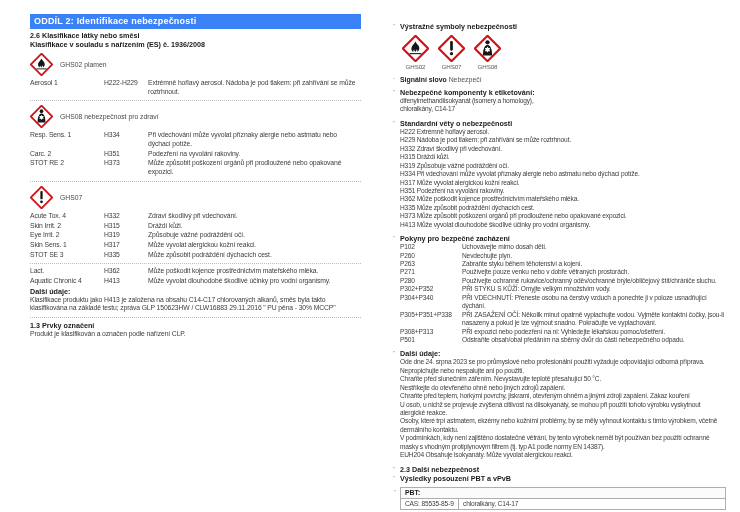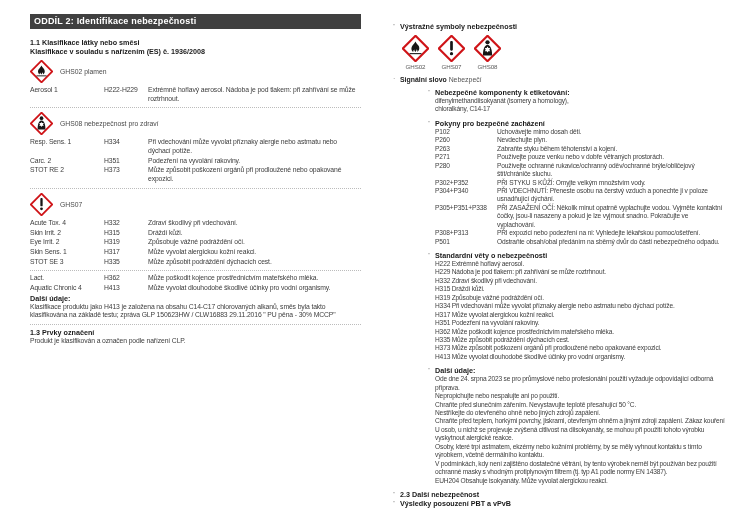--- a/index.html
+++ b/index.html
@@ -3,22 +3,22 @@
 <meta charset="utf-8">
 <style>
   html,body{margin:0;padding:0;}
   body{
     width:740px;height:512px;background:#ffffff;position:relative;overflow:hidden;
     font-family:"Liberation Sans", sans-serif;color:#3d3d3d;
   }
   .col-left{position:absolute;left:30px;top:14px;width:331px;}
   .col-right{position:absolute;left:400px;top:22px;width:326px;}
 
-  .sec-bar{background:#404040;color:#ffffff;font-weight:bold;font-size:9px;
-    padding:2px 4px 3px 4px;letter-spacing:.2px;margin-bottom:9px;}
+  .sec-bar{background:#3b82f6;color:#ffffff;font-weight:bold;font-size:9px;
+    padding:2px 4px 3px 4px;letter-spacing:.2px;margin-bottom:2px;}
 
   .b{font-weight:bold;color:#1a1a1a;}
   .t-head{font-size:7.2px;font-weight:bold;color:#1a1a1a;line-height:1.25;}
   .txt{font-size:6.8px;line-height:1.28;letter-spacing:-0.1px;word-spacing:-0.2px;}
   .col-right .txt{font-size:6.6px;letter-spacing:-0.15px;}
 
   .dotline{border-top:1px dotted #bcbcbc;height:0;margin:4px 0 3px 0;}
 
   .pict-row{display:flex;align-items:center;gap:7px;margin:4px 0 3px 0;}
   .pict{width:23px;height:23px;flex:0 0 auto;}
@@ -34,39 +34,39 @@
   .marked::before{content:"\00B7";position:absolute;left:-7px;top:-1px;color:#9a9a9a;font-size:7px;}
 
   .ghs-strip{display:flex;gap:5px;margin:4px 0 2px 0;}
   .ghs-item{width:31px;text-align:center;}
   .ghs-item .pict{width:27px;height:27px;margin:0 auto;display:block;}
   .ghs-item-label{font-size:6.2px;color:#5a5a5a;margin-top:1px;letter-spacing:-0.1px;}
 
   .sig-line{font-size:6.9px;margin:6px 0 5px 0;}
   .sig-line .val{color:#555;}
 
-  .r-block{margin-bottom:5px;margin-left:35px;}
+  .r-block{margin-bottom:5px;}
   .p-row{display:grid;grid-template-columns:62px 1fr;font-size:6.6px;
     line-height:1.28;letter-spacing:-0.15px;}
 
   .tbl{border:1px solid #aeaeae;margin-bottom:4px;background:#fff;}
   .tbl-h{font-weight:bold;color:#1a1a1a;font-size:6.9px;padding:1px 4px 2px 4px;
     border-bottom:1px solid #aeaeae;background:#fbfbfb;}
   .tbl-b{display:grid;grid-template-columns:58px 1fr;font-size:6.6px;letter-spacing:-0.15px;}
   .tbl-b .c1{border-right:1px solid #aeaeae;padding:1px 3px 2px 4px;white-space:nowrap;}
   .tbl-b .c2{padding:1px 4px 2px 4px;} .gap4{height:4px;}
 </style>
 </head>
 <body>
 
 <div class="col-left">
 
   <div class="sec-bar">ODDÍL 2: Identifikace nebezpečnosti</div>
 
-  <div class="t-head">1.1 Klasifikace látky nebo směsi</div>
+  <div class="t-head">2.6 Klasifikace látky nebo směsi</div>
   <div class="t-head">Klasifikace v souladu s nařízením (ES) č. 1936/2008</div>
 
   <div class="pict-row">
     <svg class="pict" viewBox="0 0 100 100">
       <polygon points="50,3 97,50 50,97 3,50" fill="#fff" stroke="#cf1418" stroke-width="8"></polygon>
       <path d="M50 24c3 9 10 12 13 19 3 8 0 17-7 20 2-4 1-8-2-10 1 5-3 7-5 10-2-3-4-5-3-9-3 2-5 6-4 9-6-3-9-11-6-19 3-8 10-11 14-20z" fill="#161616"></path>
       <rect x="28" y="67" width="44" height="4" fill="#161616"></rect>
     </svg>
     <span class="pict-label">GHS02 plamen</span>
   </div>
@@ -198,83 +198,83 @@
 
   <div class="sig-line marked">
     <span class="b">Signální slovo</span>
     <span class="val">Nebezpečí</span>
   </div>
 
   <div class="r-block">
     <div class="t-head marked">Nebezpečné komponenty k etiketování:</div>
     <div class="txt">difenylmethandiisokyanát (isomery a homology),</div>
     <div class="txt">chloralkány, C14-17</div>
-  </div>
-
-  <div class="r-block">
-    <div class="t-head marked">Pokyny pro bezpečné zacházení</div>
-    <div class="p-row">
-      <span>P102</span>
-      <span>Uchovávejte mimo dosah dětí.</span>
-    </div>
-    <div class="p-row">
-      <span>P260</span>
-      <span>Nevdechujte plyn.</span>
-    </div>
-    <div class="p-row">
-      <span>P263</span>
-      <span>Zabraňte styku během těhotenství a kojení.</span>
-    </div>
-    <div class="p-row">
-      <span>P271</span>
-      <span>Používejte pouze venku nebo v dobře větraných prostorách.</span>
-    </div>
-    <div class="p-row">
-      <span>P280</span>
-      <span>Používejte ochranné rukavice/ochranný oděv/ochranné brýle/obličejový štít/chrániče sluchu.</span>
-    </div>
-    <div class="p-row">
-      <span>P302+P352</span>
-      <span>PŘI STYKU S KŮŽÍ: Omyjte velkým množstvím vody.</span>
-    </div>
-    <div class="p-row">
-      <span>P304+P340</span>
-      <span>PŘI VDECHNUTÍ: Přeneste osobu na čerstvý vzduch a ponechte ji v poloze usnadňující dýchání.</span>
-    </div>
-    <div class="p-row">
-      <span>P305+P351+P338</span>
-      <span>PŘI ZASAŽENÍ OČÍ: Několik minut opatrně vyplachujte vodou. Vyjměte kontaktní čočky, jsou-li nasazeny a pokud je lze vyjmout snadno. Pokračujte ve vyplachování.</span>
-    </div>
-    <div class="p-row">
-      <span>P308+P313</span>
-      <span>PŘI expozici nebo podezření na ni: Vyhledejte lékařskou pomoc/ošetření.</span>
-    </div>
-    <div class="p-row">
-      <span>P501</span>
-      <span>Odstraňte obsah/obal předáním na sběrný dvůr do části nebezpečného odpadu.</span>
-    </div>
   </div>
 
   <div class="r-block">
     <div class="t-head marked">Standardní věty o nebezpečnosti</div>
     <div class="txt">H222 Extrémně hořlavý aerosol.</div>
     <div class="txt">H229 Nádoba je pod tlakem: při zahřívání se může roztrhnout.</div>
     <div class="txt">H332 Zdraví škodlivý při vdechování.</div>
     <div class="txt">H315 Dráždí kůži.</div>
     <div class="txt">H319 Způsobuje vážné podráždění očí.</div>
     <div class="txt">H334 Při vdechování může vyvolat příznaky alergie nebo astmatu nebo dýchací potíže.</div>
     <div class="txt">H317 Může vyvolat alergickou kožní reakci.</div>
     <div class="txt">H351 Podezření na vyvolání rakoviny.</div>
     <div class="txt">H362 Může poškodit kojence prostřednictvím mateřského mléka.</div>
     <div class="txt">H335 Může způsobit podráždění dýchacích cest.</div>
     <div class="txt">H373 Může způsobit poškození orgánů při prodloužené nebo opakované expozici.</div>
     <div class="txt">H413 Může vyvolat dlouhodobé škodlivé účinky pro vodní organismy.</div>
   </div>
 
   <div class="r-block">
+    <div class="t-head marked">Pokyny pro bezpečné zacházení</div>
+    <div class="p-row">
+      <span>P102</span>
+      <span>Uchovávejte mimo dosah dětí.</span>
+    </div>
+    <div class="p-row">
+      <span>P260</span>
+      <span>Nevdechujte plyn.</span>
+    </div>
+    <div class="p-row">
+      <span>P263</span>
+      <span>Zabraňte styku během těhotenství a kojení.</span>
+    </div>
+    <div class="p-row">
+      <span>P271</span>
+      <span>Používejte pouze venku nebo v dobře větraných prostorách.</span>
+    </div>
+    <div class="p-row">
+      <span>P280</span>
+      <span>Používejte ochranné rukavice/ochranný oděv/ochranné brýle/obličejový štít/chrániče sluchu.</span>
+    </div>
+    <div class="p-row">
+      <span>P302+P352</span>
+      <span>PŘI STYKU S KŮŽÍ: Omyjte velkým množstvím vody.</span>
+    </div>
+    <div class="p-row">
+      <span>P304+P340</span>
+      <span>PŘI VDECHNUTÍ: Přeneste osobu na čerstvý vzduch a ponechte ji v poloze usnadňující dýchání.</span>
+    </div>
+    <div class="p-row">
+      <span>P305+P351+P338</span>
+      <span>PŘI ZASAŽENÍ OČÍ: Několik minut opatrně vyplachujte vodou. Vyjměte kontaktní čočky, jsou-li nasazeny a pokud je lze vyjmout snadno. Pokračujte ve vyplachování.</span>
+    </div>
+    <div class="p-row">
+      <span>P308+P313</span>
+      <span>PŘI expozici nebo podezření na ni: Vyhledejte lékařskou pomoc/ošetření.</span>
+    </div>
+    <div class="p-row">
+      <span>P501</span>
+      <span>Odstraňte obsah/obal předáním na sběrný dvůr do části nebezpečného odpadu.</span>
+    </div>
+  </div>
+
+  <div class="r-block">
     <div class="t-head marked">Další údaje:</div>
     <div class="txt">Ode dne 24. srpna 2023 se pro průmyslové nebo profesionální použití vyžaduje odpovídající odborná příprava.</div>
     <div class="txt">Nepropichujte nebo nespalujte ani po použití.</div>
     <div class="txt">Chraňte před slunečním zářením. Nevystavujte teplotě přesahující 50 °C.</div>
     <div class="txt">Nestříkejte do otevřeného ohně nebo jiných zdrojů zapálení.</div>
     <div class="txt">Chraňte před teplem, horkými povrchy, jiskrami, otevřeným ohněm a jinými zdroji zapálení. Zákaz kouření</div>
     <div class="txt">U osob, u nichž se projevuje zvýšená citlivost na diisokyanáty, se mohou při použití tohoto výrobku vyskytnout alergické reakce.</div>
     <div class="txt">Osoby, které trpí astmatem, ekzémy nebo kožními problémy, by se měly vyhnout kontaktu s tímto výrobkem, včetně dermálního kontaktu.</div>
     <div class="txt">V podmínkách, kdy není zajištěno dostatečné větrání, by tento výrobek neměl být používán bez použití ochranné masky s vhodným protiplynovým filtrem (tj. typ A1 podle normy EN 14387).</div>
     <div class="txt">EUH204 Obsahuje isokyanáty. Může vyvolat alergickou reakci.</div>

